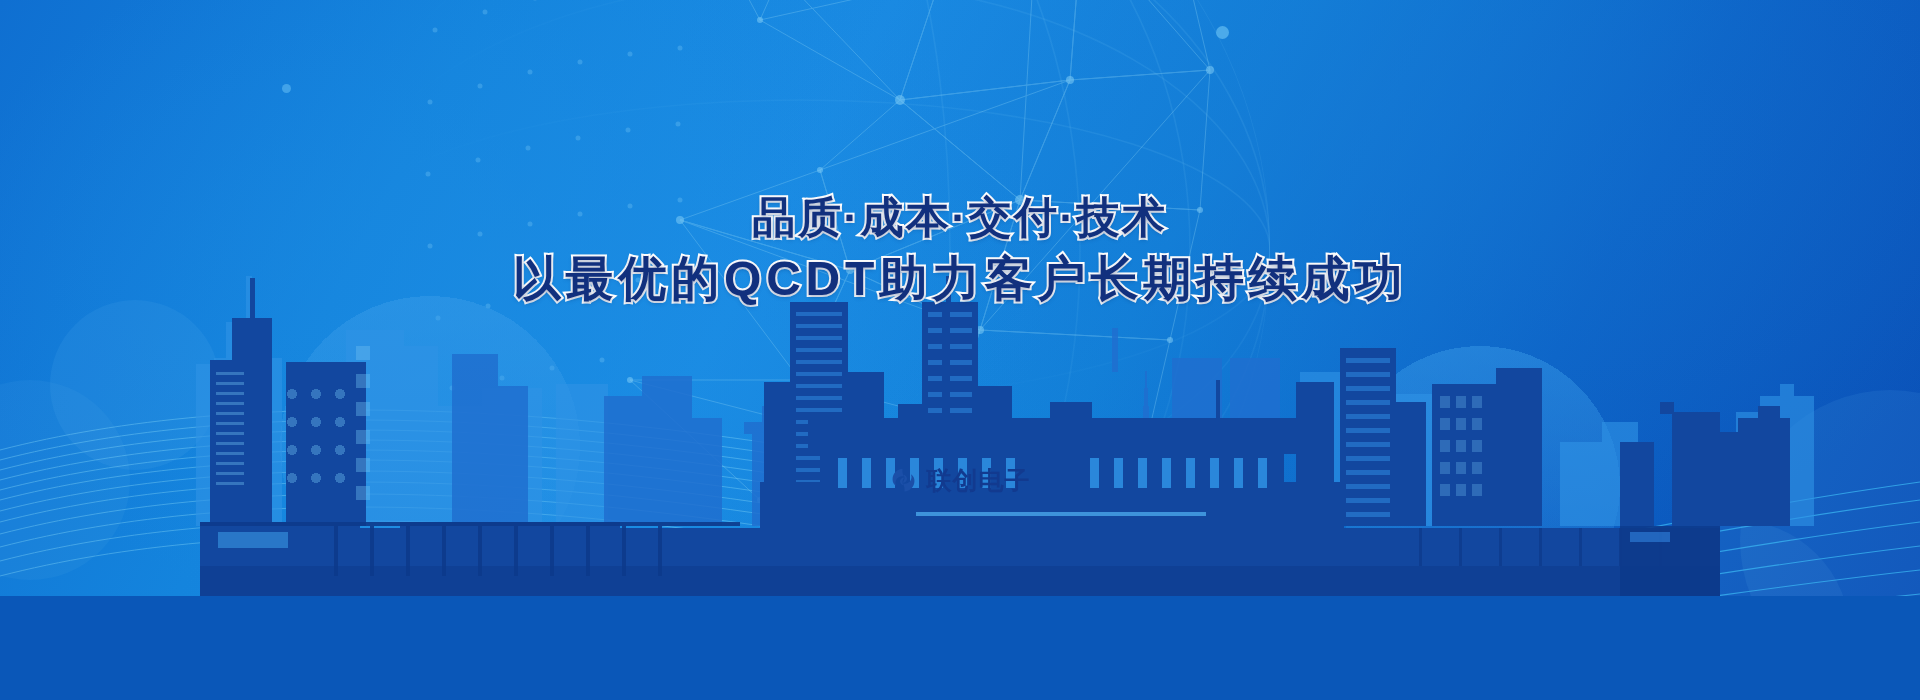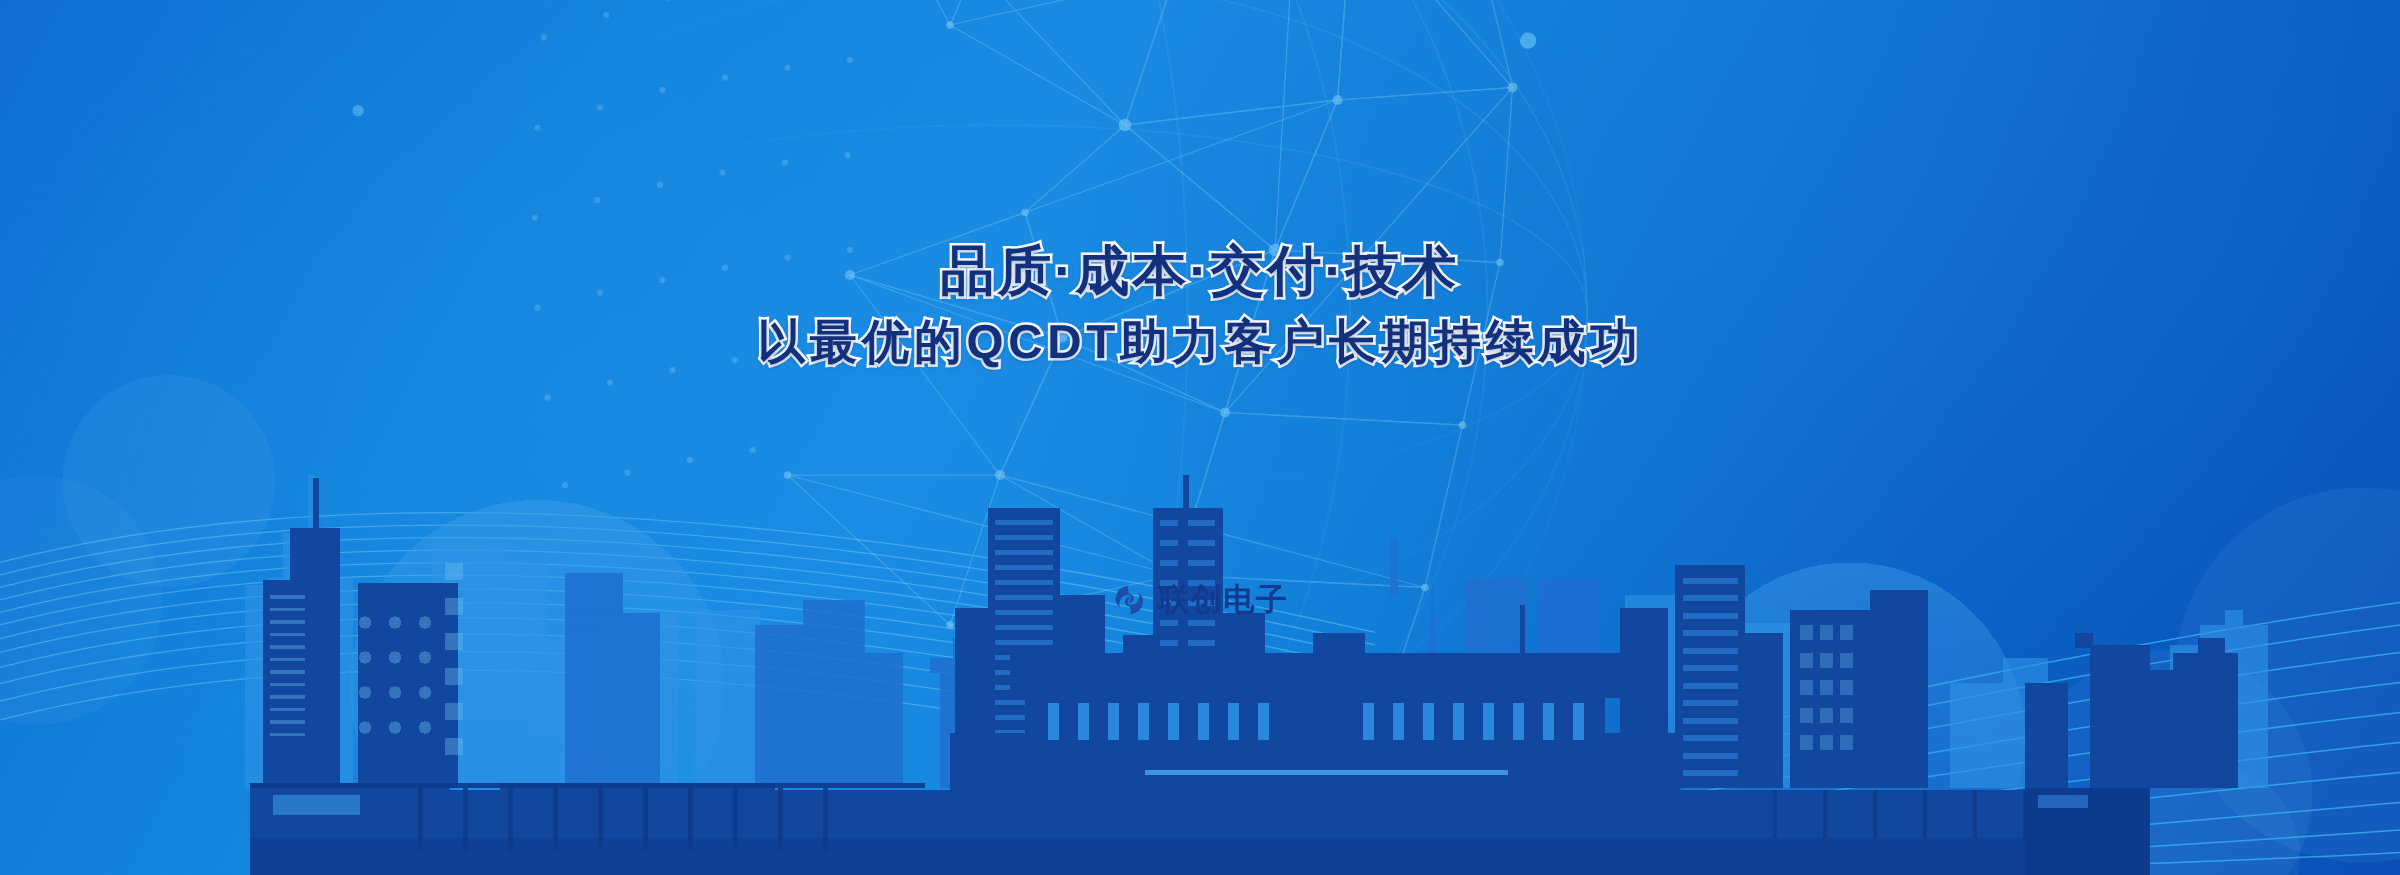--- a/index.html
+++ b/index.html
@@ -1,20 +1,20 @@
 <!DOCTYPE html>
 <html><head>
 <meta charset="utf-8">
 <style>
   html,body{margin:0;padding:0;background:#0a57b8;}
   *{box-sizing:border-box;}
   #banner{
     position:relative;
     width:1920px;
-    height:700px;
+    height:596px;
     overflow:hidden;
     font-family:"Liberation Sans","DejaVu Sans",sans-serif;
     background:
       radial-gradient(ellipse 900px 600px at 26% 46%, rgba(28,140,226,0.55) 0%, rgba(28,140,226,0) 62%),
       radial-gradient(ellipse 1100px 700px at 72% 18%, rgba(23,120,212,0.45) 0%, rgba(23,120,212,0) 65%),
       linear-gradient(118deg, #0f6fd1 0%, #1484dd 22%, #1a8ce4 40%, #1280d8 58%, #0c62c6 78%, #0a4fb6 100%);
   }
 
   
   .blob{position:absolute;border-radius:50%;pointer-events:none;}
@@ -41,21 +41,21 @@
   .hl{
     display:block;
     color:#11307e;
     font-weight:700;
     letter-spacing:.06em;
     -webkit-text-stroke:4px #ffffff;
     paint-order:stroke fill;
     text-shadow:0 2px 4px rgba(8,40,100,.35);
   }
   .hl1{font-size:43px;margin-bottom:16px;}
-  .hl2{font-size:38px;letter-spacing:.10em;}
+  .hl2{font-size:48px;letter-spacing:.10em;}
 
   
   #logo{
     position:absolute;
     left:50%; top:466px;
     transform:translateX(-50%);
     display:flex;
     align-items:center;
     gap:9px;
     user-select:none;

